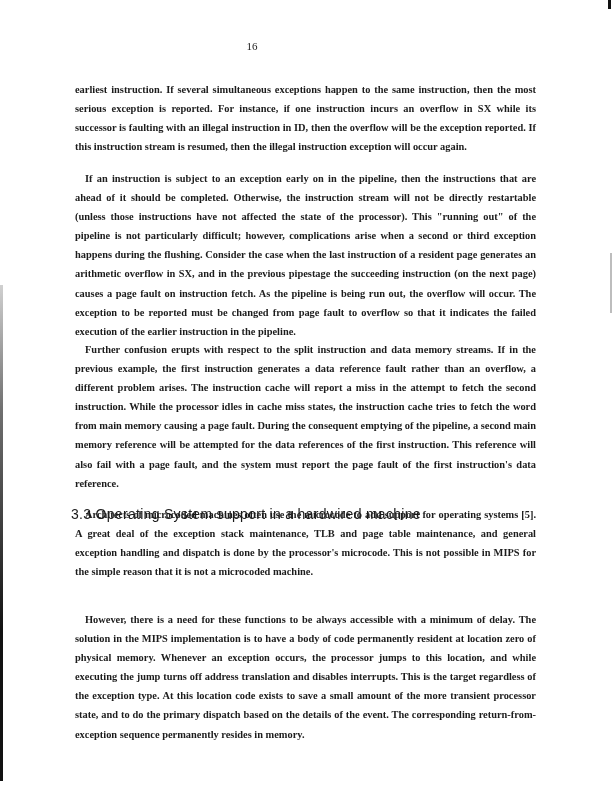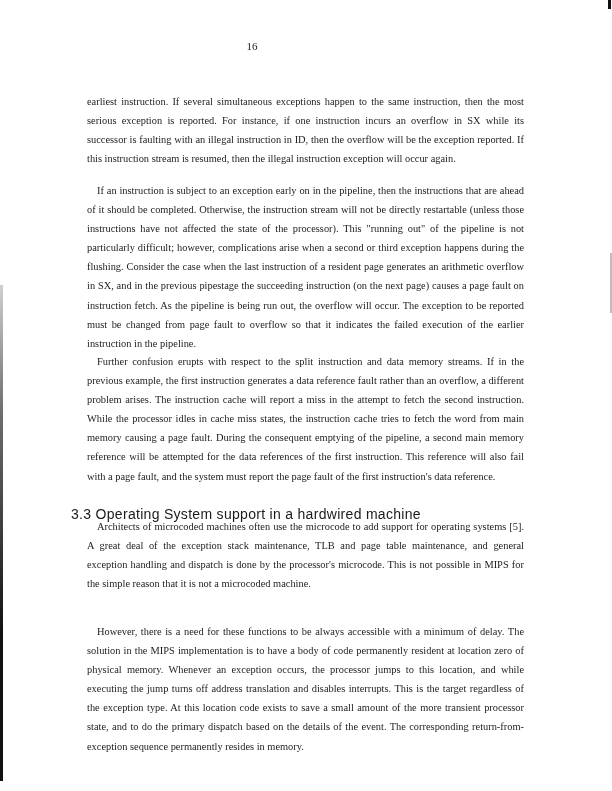--- a/index.html
+++ b/index.html
@@ -27,21 +27,22 @@
     .body-text {
       position: absolute;
       left: 71px;
       width: 469px;
       font-size: 10.4px;
       line-height: 19.1px;
       text-align: justify;
       color: #1c1c1c;
     }
     .body-text p {
-      margin: 16px;
+      margin: 4px;
+      font-weight: bold;
     }
     .p1 { top: 76px; }
     .p2 { top: 165px; text-indent: 10px; }
     .p3 { top: 336px; text-indent: 10px; }
     .heading {
       position: absolute;
       left: 71px;
       top: 506px;
       font-family: "Liberation Sans", "DejaVu Sans", sans-serif;
       font-size: 14px;

